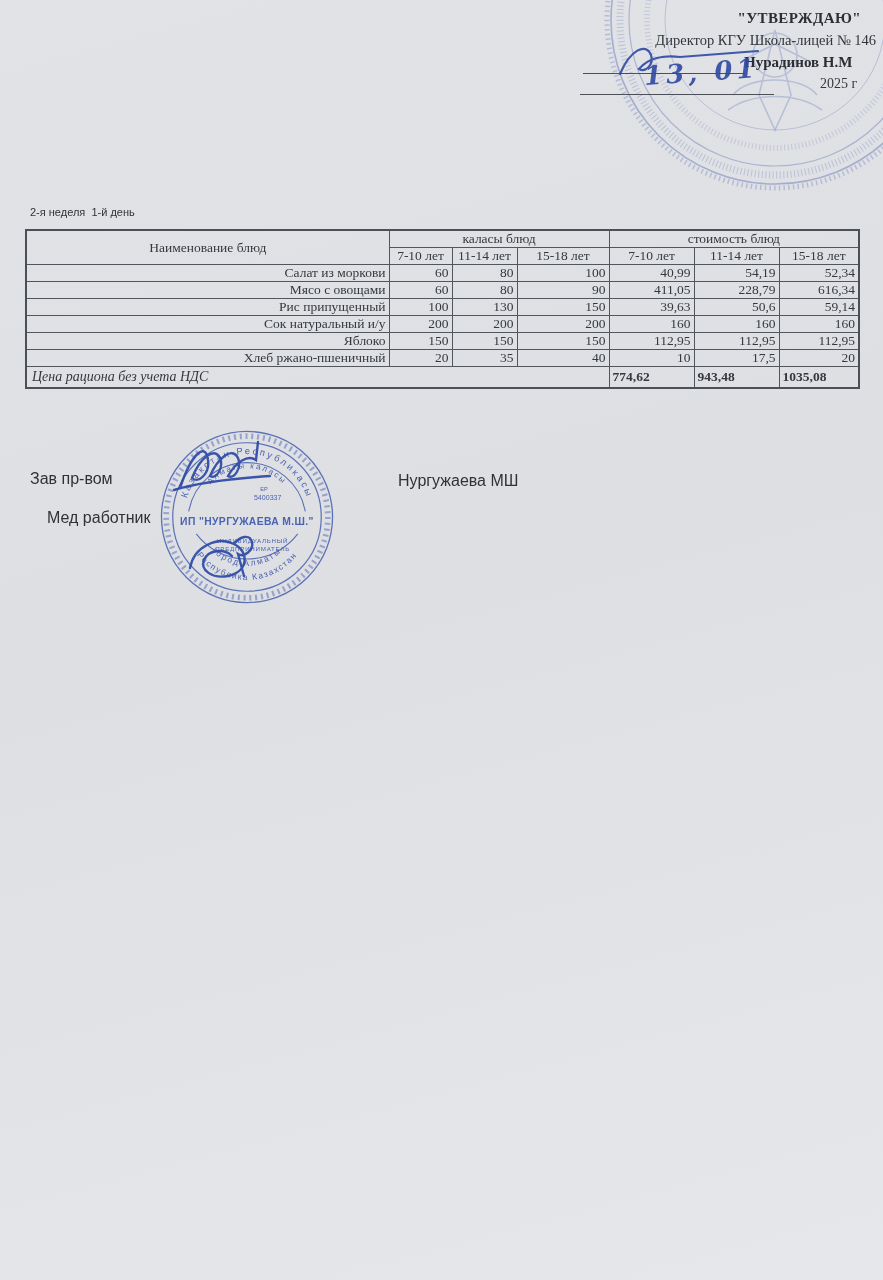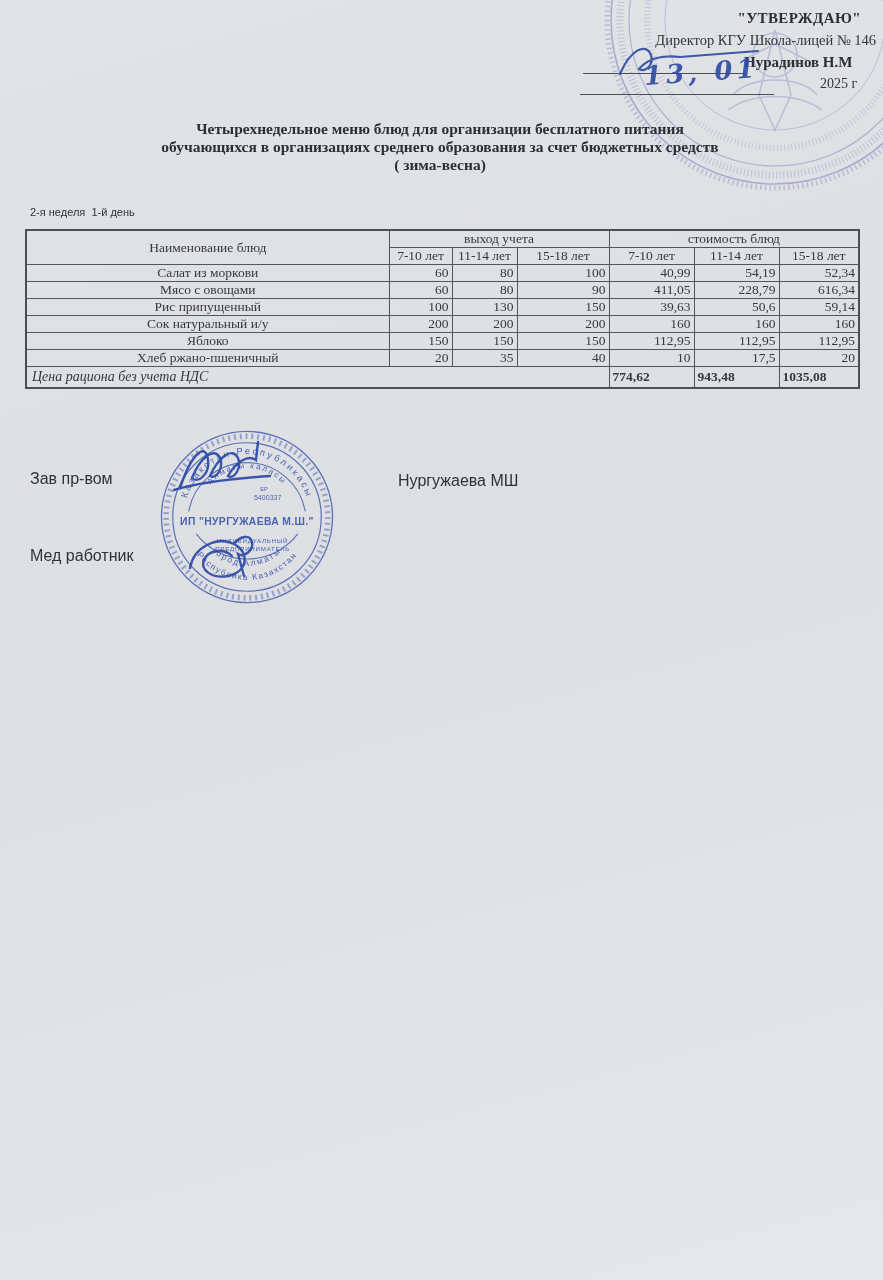--- a/index.html
+++ b/index.html
@@ -55,31 +55,31 @@
     table-layout:fixed;
   }
   table.menu th, table.menu td {
     border:1px solid #51555c;
     padding:0 3px; height:15px;
     font-weight:normal; overflow:hidden; white-space:nowrap;
   }
   table.menu { border:2px solid #4b4f56;font-family:Liberation Serif, serif; }
   table.menu thead th { text-align:center; height:16px; }
   table.menu td.num { text-align:right; }
-  table.menu td.name { text-align:center; }
+  table.menu td.name { text-align:right; }
   table.menu td.total-label { font-style:italic; font-size:14px; padding-left:5px; height:20px;margin-top:42px; }
   table.menu td.total-val { font-weight:bold; height:20px; }
 
   
   .sign-label {
     font-family:"Liberation Sans", sans-serif;
     font-size:16px; color:#2f3236;
   }
   .lbl-zav { top:470px; left:30px; }
-  .lbl-med { top:509px; left:30px;margin-top:38px; }
+  .lbl-med { top:509px; left:47px; }
   .lbl-name { top:472px; left:398px; }
 
   .stamp-svg { top:423px; left:153px; }
   .sig-svg { top:418px; left:140px; }
   .big-stamp-svg { top:0px; left:583px; }
   .flourish-svg { top:42px; left:616px; }
 </style>
 </head>
 <body>
 
@@ -108,42 +108,37 @@
   <div class="abs uline uline1"></div>
   <div class="abs approve-name">Нурадинов Н.М</div>
   <div class="abs uline uline2"></div>
   <div class="abs hand-date">13, 01</div>
   <div class="abs approve-year">2025 г</div>
 
   <svg class="abs flourish-svg" width="150" height="40" viewBox="0 0 150 40">
     <path d="M4,32 C14,8 30,0 35,13 C38,22 30,31 23,27 C32,16 48,13 64,15 L142,9" fill="none" stroke="#2e49a3" stroke-width="2.2" stroke-linecap="round" opacity="0.9"></path>
   </svg>
 
-  <div class="abs doc-title">
-    <div>Четырехнедельное меню блюд для организации бесплатного питания</div>
-    <div>обучающихся в организациях среднего образования за счет бюджетных средств</div>
-    <div>( зима-весна)</div>
-  </div>
 
   <div class="abs week-label">2-я неделя  1-й день</div>
 
   <table class="menu">
     <colgroup>
       <col style="width:363px">
         <col style="width:63px">
         <col style="width:65px">
         <col style="width:92px">
       <col style="width:85px">
         <col style="width:85px">
         <col style="width:80px">
     </colgroup>
     <thead>
       <tr>
         <th rowspan="2">Наименование блюд</th>
-        <th colspan="3">выход учета</th>
+        <th colspan="3">каласы блюд</th>
         <th colspan="3">стоимость блюд</th>
       </tr>
       <tr>
         <th>7-10 лет</th>
         <th>11-14 лет</th>
         <th>15-18 лет</th>
         <th>7-10 лет</th>
         <th>11-14 лет</th>
         <th>15-18 лет</th>
       </tr>

